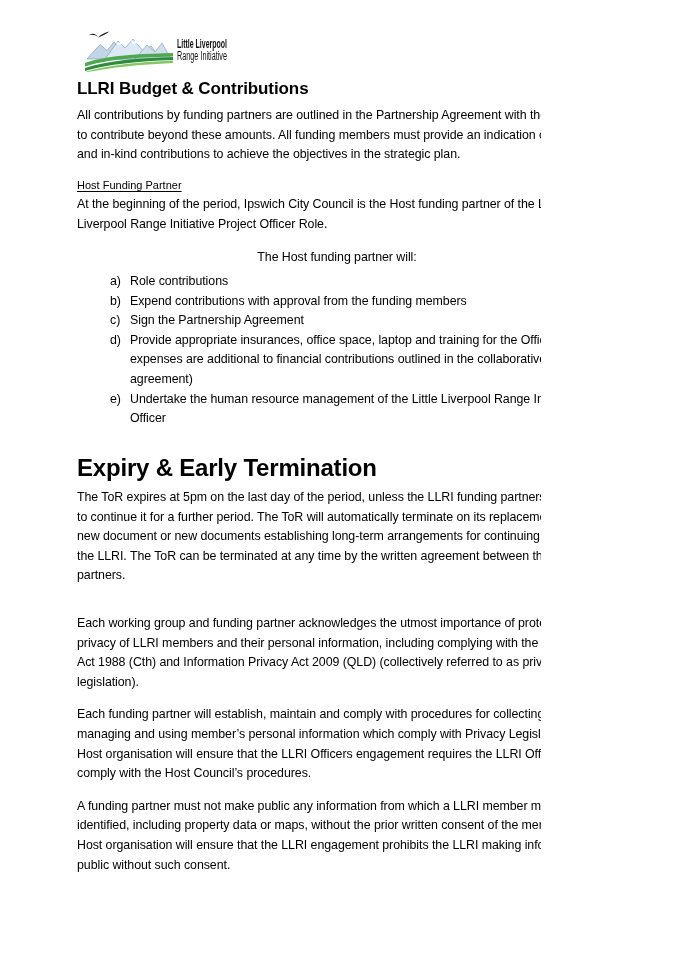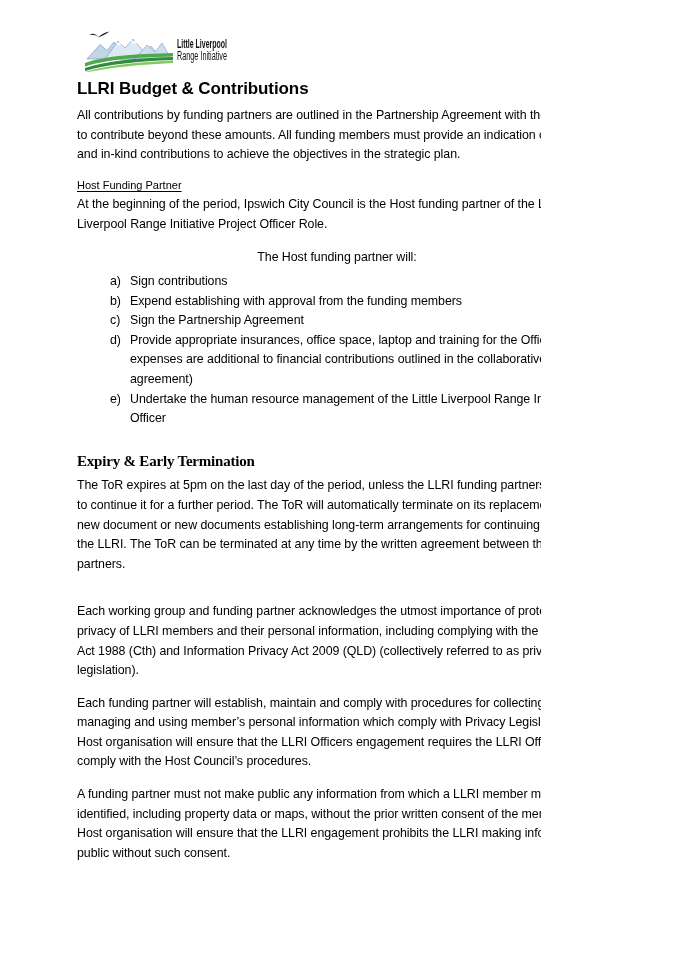--- a/index.html
+++ b/index.html
@@ -40,26 +40,25 @@
 
   
   h1.doc-heading {
     font-size: 17px;
     font-weight: bold;
     letter-spacing: -0.1px;
     margin: 0 0 7px 0;
     line-height: 1.25;
   }
   h2.section-heading {
-    font-size: 15px;
+    font-size: 24px;
     font-weight: bold;
     letter-spacing: -0.2px;
     margin: 0 0 5px 0;
     line-height: 1.3;
-    font-family: Liberation Serif, serif;
   }
   h3.sub-heading {
     font-size: 11px;
     font-weight: normal;
     text-decoration: underline;
     text-underline-offset: 2px;
     margin: 0 0 3px 0;
     line-height: 1.3;
   }
 
@@ -137,25 +136,25 @@
 
     <p class="body-text">All contributions by funding partners are outlined in the Partnership Agreement with the potential to contribute beyond these amounts. All funding members must provide an indication of cash and in-kind contributions to achieve the objectives in the strategic plan.</p>
 
     <section>
       <h3 class="sub-heading">Host Funding Partner</h3>
       <p class="body-text">At the beginning of the period, Ipswich City Council is the Host funding partner of the Little Liverpool Range Initiative Project Officer Role.</p>
       <p class="body-text nogap">The Host funding partner will:</p>
       <ol class="lettered">
         <li>
           <span class="marker">a)</span>
-          <span>Sign contributions</span>
+          <span>Role contributions</span>
         </li>
         <li>
           <span class="marker">b)</span>
-          <span>Expend establishing with approval from the funding members</span>
+          <span>Expend contributions with approval from the funding members</span>
         </li>
         <li>
           <span class="marker">c)</span>
           <span>Sign the Partnership Agreement</span>
         </li>
         <li>
           <span class="marker">d)</span>
           <span>Provide appropriate insurances, office space, laptop and training for the Officer (these expenses are additional to financial contributions outlined in the collaborative agreement)</span>
         </li>
         <li>

